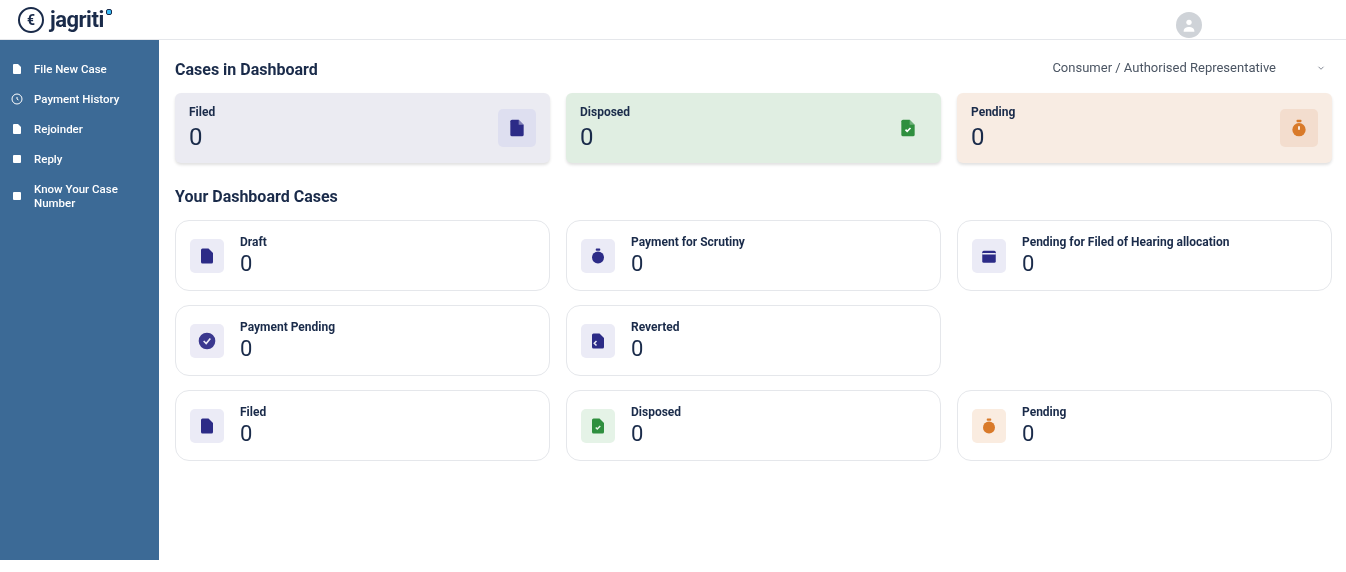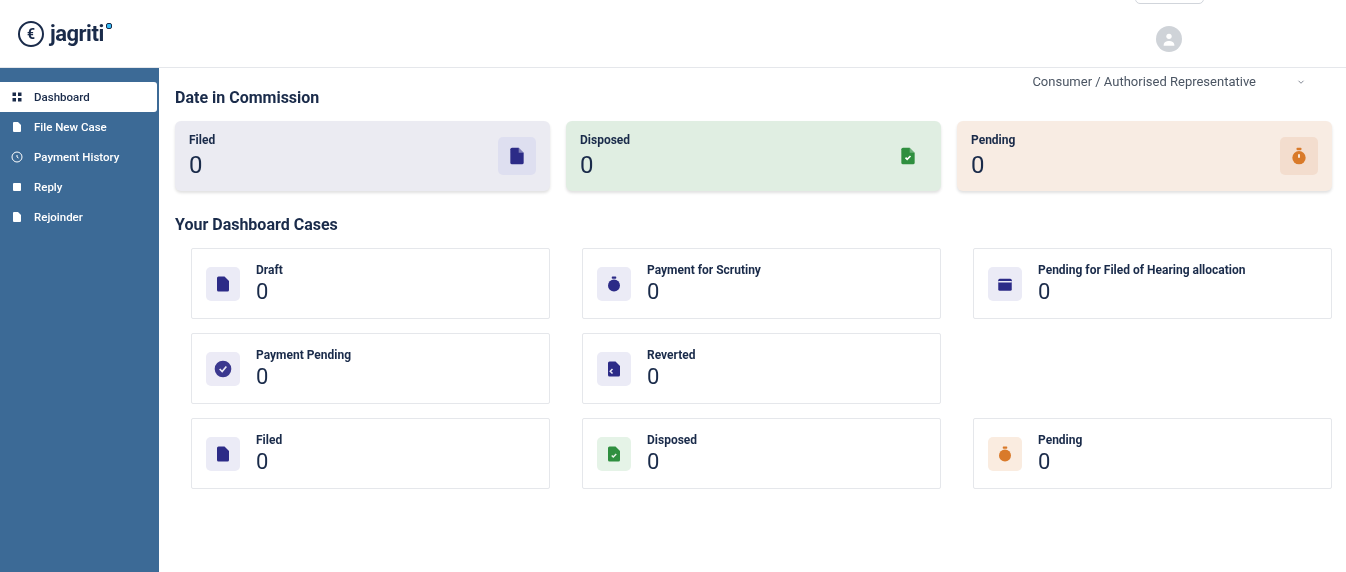--- a/index.html
+++ b/index.html
@@ -7,25 +7,25 @@
     font-family: -apple-system, BlinkMacSystemFont, "Segoe UI", Roboto, Arial, sans-serif;
     background: #ffffff;
     color: #1a2b4a;
     width: 1346px;
     height: 572px;
     overflow: hidden;
   }
 
   
   .header {
-    height: 68px;
+    height: 40px;
     border-bottom: 1px solid #e5e7eb;
     display: flex;
     align-items: center;
-    padding: 0 40px 0 12px;
+    padding: 0 20px 0 12px;
     justify-content: space-between;
   }
   .logo {
     display: flex;
     align-items: center;
     gap: 6px;
     padding-left: 6px;
   }
   .logo-circle {
     width: 26px; height: 26px;
@@ -150,23 +150,23 @@
 
   
   .card-row {
     display:grid;
     grid-template-columns: repeat(3, 1fr);
     gap: 16px;
     margin-bottom: 14px;
   }
   .info-card {
     border:1px solid #e5e7eb;
-    border-radius:2px;
+    border-radius:14px;
     padding: 14px 14px;
-    display:flex; gap:16px; align-items:center;margin-left:16px;
+    display:flex; gap:16px; align-items:center;
   }
   .info-icon-box {
     width:34px; height:34px; border-radius:5px;
     display:flex; align-items:center; justify-content:center;
     flex-shrink:0;
   }
   .ic-indigo { background:#ebebf6; color:#2c2b87; }
   .ic-green  { background:#e5f3e7; color:#2f8f3f; }
   .ic-orange { background:#faece0; color:#d97a2a; }
   .ic-purple { background:#ecebf6; color:#3b388f; }
@@ -212,69 +212,66 @@
       <svg class="chev" viewBox="0 0 24 24" fill="none" stroke="#6b7280" stroke-width="2">
           <path d="M6 9l6 6 6-6"></path>
         </svg>
     </div>
   </div>
 </div>
 
 <div class="layout">
 
   <div class="sidebar">
-    <div class="side-item active">
-      <span class="side-icon">
-        <svg width="12" height="12" viewBox="0 0 24 24" fill="#1a2b4a">
-            <rect x="3" y="3" width="7" height="7"></rect>
-            <rect x="14" y="3" width="7" height="7"></rect>
-            <rect x="3" y="14" width="7" height="7"></rect>
-            <rect x="14" y="14" width="7" height="7"></rect>
-          </svg>
-      </span>
-      <span>Dashboard</span>
-    </div>
     <div class="side-item">
       <span class="side-icon">
         <svg width="12" height="12" viewBox="0 0 24 24" fill="#fff">
             <path d="M14 2H6a2 2 0 0 0-2 2v16a2 2 0 0 0 2 2h12a2 2 0 0 0 2-2V8z"></path>
           </svg>
       </span>
       <span>File New Case</span>
     </div>
     <div class="side-item">
       <span class="side-icon">
         <svg width="12" height="12" viewBox="0 0 24 24" fill="none" stroke="#fff" stroke-width="2">
             <circle cx="12" cy="12" r="10"></circle>
             <path d="M12 8v4l3 2"></path>
           </svg>
       </span>
       <span>Payment History</span>
     </div>
     <div class="side-item">
       <span class="side-icon">
         <svg width="12" height="12" viewBox="0 0 24 24" fill="#fff">
+            <path d="M14 2H6a2 2 0 0 0-2 2v16a2 2 0 0 0 2 2h12a2 2 0 0 0 2-2V8z"></path>
+          </svg>
+      </span>
+      <span>Rejoinder</span>
+    </div>
+    <div class="side-item">
+      <span class="side-icon">
+        <svg width="12" height="12" viewBox="0 0 24 24" fill="#fff">
             <rect x="4" y="4" width="16" height="16" rx="2"></rect>
           </svg>
       </span>
       <span>Reply</span>
     </div>
     <div class="side-item">
       <span class="side-icon">
         <svg width="12" height="12" viewBox="0 0 24 24" fill="#fff">
-            <path d="M14 2H6a2 2 0 0 0-2 2v16a2 2 0 0 0 2 2h12a2 2 0 0 0 2-2V8z"></path>
+            <rect x="4" y="4" width="16" height="16" rx="2"></rect>
           </svg>
       </span>
-      <span>Rejoinder</span>
+      <span>Know Your Case Number</span>
     </div>
   </div>
 
   <div class="main">
 
-    <h2 class="section-title">Date in Commission</h2>
+    <h2 class="section-title">Cases in Dashboard</h2>
 
     <div class="stat-row">
       <div class="stat-card filed">
         <div>
           <div class="label">Filed</div>
           <div class="value">0</div>
         </div>
         <div class="stat-icon-box">
           <svg width="20" height="20" viewBox="0 0 24 24" fill="#2c2b87">
               <path d="M14 2H6a2 2 0 0 0-2 2v16a2 2 0 0 0 2 2h12a2 2 0 0 0 2-2V8z"></path>

